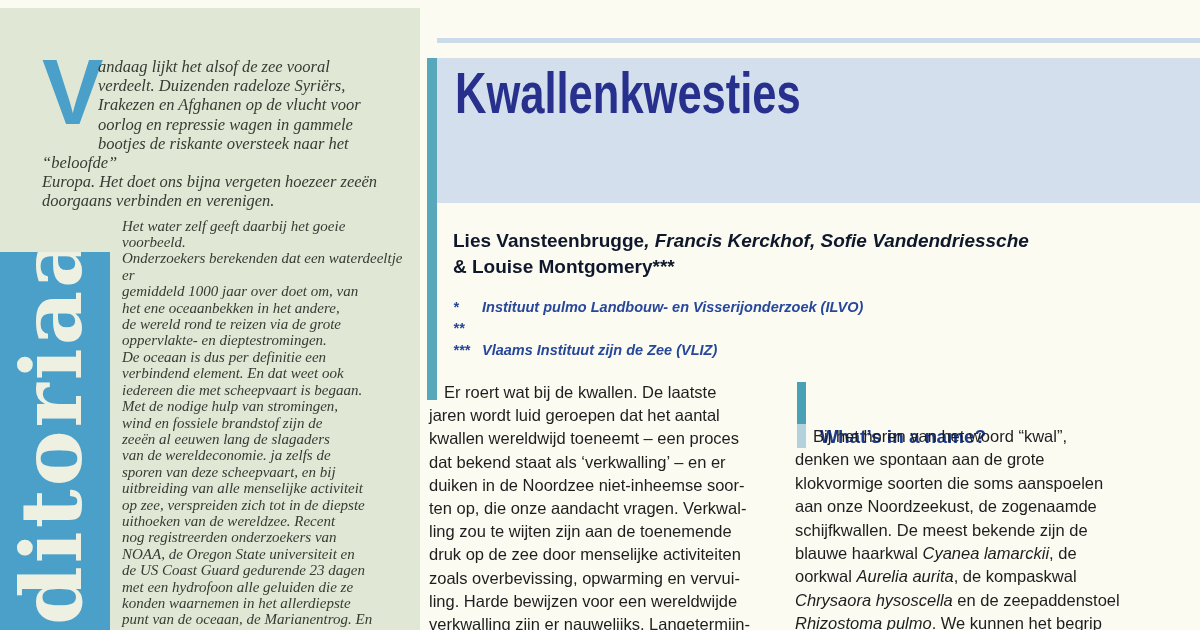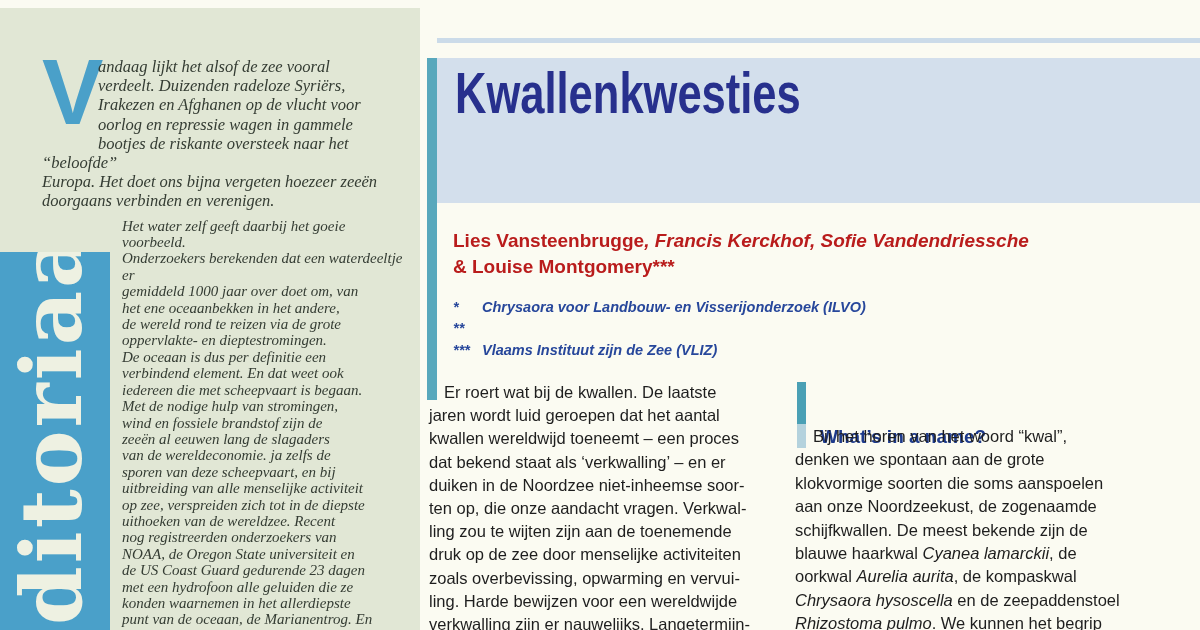--- a/index.html
+++ b/index.html
@@ -41,21 +41,21 @@
   .stripe    { position:absolute; left:427px; top:58px;  width:10px;  height:342px; background:#58a8bc; }
   .title {
     position:absolute; left:18px; top:6px; white-space:nowrap;
     font:bold 58px/58px "Liberation Sans", sans-serif; color:#27308d;
     transform:scaleX(.75); transform-origin:0 0;
   }
 
   
   .authors {
     position:absolute; left:453px; top:228px; width:720px;
-    font:bold 19px/26px "Liberation Sans", sans-serif; color:#b91c1c;
+    font:bold 19px/26px "Liberation Sans", sans-serif; color:#0f172a;
   }
   .affils { position:absolute; left:453px; top:297px; width:700px; color:#27479b; }
   .affil-row { display:flex; font:italic 14.5px/21.4px "Liberation Sans", sans-serif; font-weight:600; }
   .affil-marker { width:29px; flex:none; }
 
   
   .intro {
     position:absolute; left:429px; top:381px; width:348px;
     font:16.5px/23.2px "Liberation Sans", sans-serif; color:#1e1e1e;
     text-indent:15px;
@@ -96,21 +96,21 @@
   <div class="top-rule"></div>
   <div class="title-band">
     <div class="title">Kwallenkwesties</div>
   </div>
   <div class="stripe"></div>
 
   <div class="authors">Lies Vansteenbrugge<i>, Francis Kerckhof</i><i>, Sofie Vandendriessche</i><br>&amp; Louise Montgomery***</div>
   <div class="affils">
     <div class="affil-row">
       <span class="affil-marker">*</span>
-      <span>Chrysaora voor Landbouw- en Visserijonderzoek (ILVO)</span>
+      <span>Instituut pulmo Landbouw- en Visserijonderzoek (ILVO)</span>
     </div>
     <div class="affil-row">
       <span class="affil-marker">**</span>
     </div>
     <div class="affil-row">
       <span class="affil-marker">***</span>
       <span>Vlaams Instituut zijn de Zee (VLIZ)</span>
     </div>
   </div>
 

